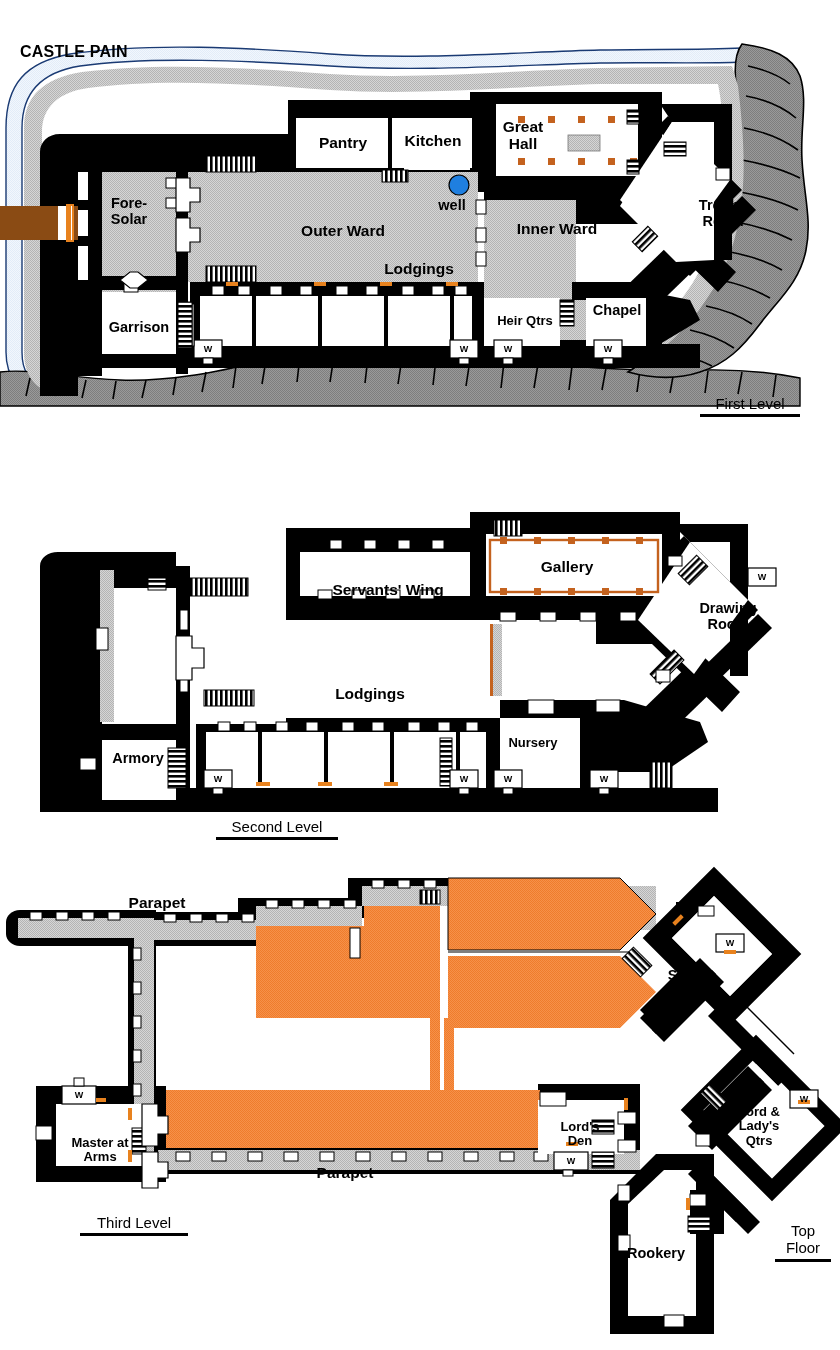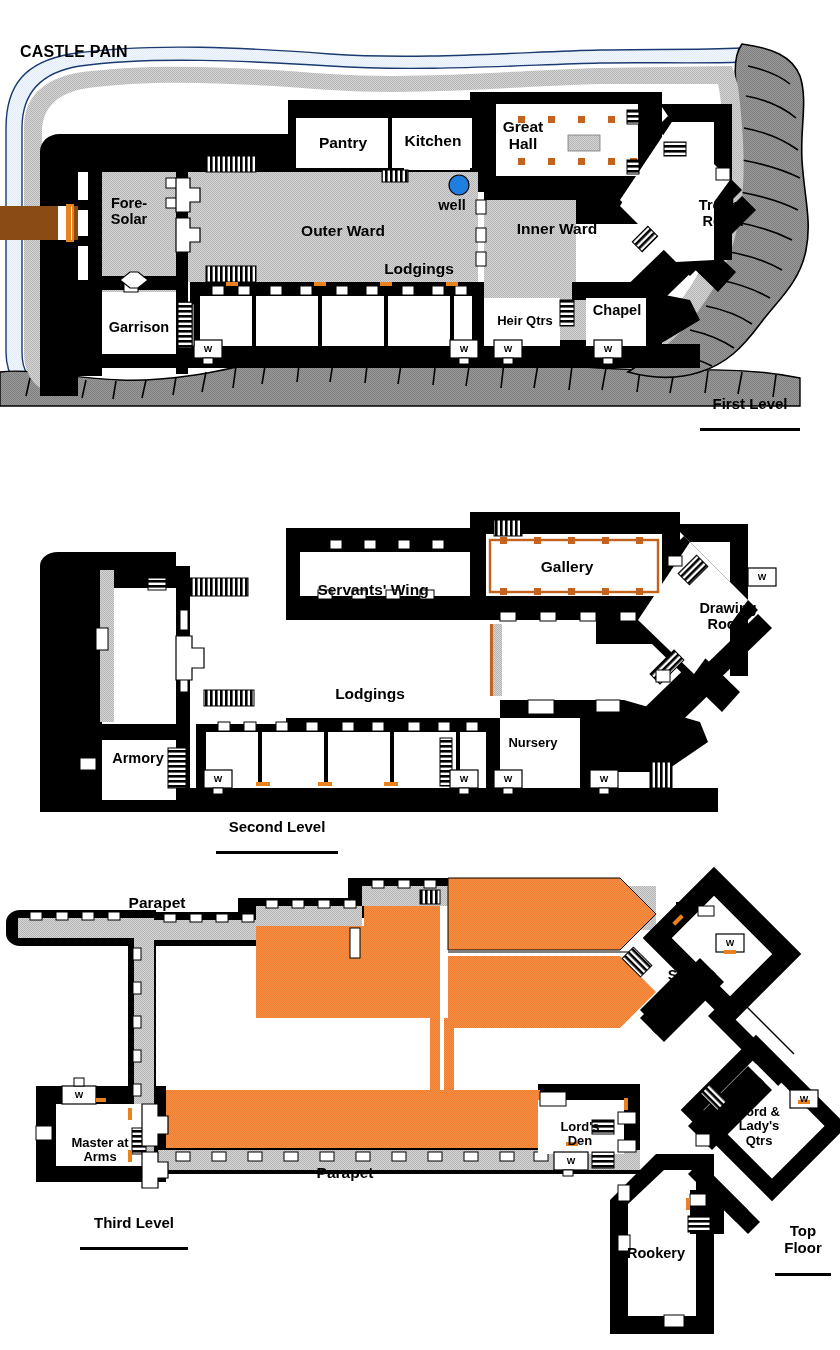--- a/index.html
+++ b/index.html
@@ -3,22 +3,22 @@
 <meta charset="utf-8">
 <style>
   html,body{margin:0;padding:0;background:#ffffff;}
   body{width:840px;height:1350px;position:relative;
        font-family:"Liberation Sans","DejaVu Sans",sans-serif;
        -webkit-font-smoothing:none;}
   #plan{position:absolute;left:0;top:0;width:840px;height:1350px;}
   .lbl{position:absolute;font-weight:bold;color:#000;line-height:1.1;
        text-align:center;pointer-events:none;}
   .title{font-size:16px;font-weight:bold;letter-spacing:.2px;margin-top:19px;}
-  .floorlbl{font-size:15px;font-weight:bold;border-bottom:3px solid #000;
-            padding-bottom:16px;text-align:center;line-height:1.15;}
+  .floorlbl{font-size:15px;font-weight:normal;border-bottom:3px solid #000;
+            padding-bottom:2px;text-align:center;line-height:1.15;}
   .roomlbl{font-size:14.5px;}
   .roomlbl.sm{font-size:13px;}
   .roomlbl.lg{font-size:15.5px;}
   .wlbl{font-size:9px;font-weight:bold;}
 </style>
 </head>
 <body>
 
 <svg id="plan" viewBox="0 0 840 1350" xmlns="http://www.w3.org/2000/svg">
   <defs>
@@ -643,21 +643,21 @@
 <div class="lbl roomlbl" style="left:690px;top:198px;width:66px;">
   <div>Trophy</div>
   <div>Room</div>
 </div>
 <div class="lbl roomlbl sm" style="left:489px;top:314px;width:72px;">Heir Qtrs</div>
 <div class="lbl roomlbl" style="left:588px;top:303px;width:58px;">Chapel</div>
 <div class="lbl floorlbl" style="left:700px;top:395px;width:100px;">First Level</div>
 
 <div class="lbl roomlbl" style="left:104px;top:751px;width:68px;">Armory</div>
 <div class="lbl roomlbl lg" style="left:310px;top:685px;width:120px;">Lodgings</div>
-<div class="lbl roomlbl lg" style="left:302px;top:581px;width:142px;">Servants' Wing</div>
+<div class="lbl roomlbl lg" style="left:317px;top:581px;width:142px;">Servants' Wing</div>
 <div class="lbl roomlbl lg" style="left:520px;top:558px;width:94px;">Gallery</div>
 <div class="lbl roomlbl" style="left:690px;top:601px;width:76px;">
   <div>Drawing</div>
   <div>Room</div>
 </div>
 <div class="lbl roomlbl sm" style="left:500px;top:736px;width:66px;">Nursery</div>
 <div class="lbl floorlbl" style="left:216px;top:818px;width:122px;">Second Level</div>
 
 <div class="lbl roomlbl lg" style="left:120px;top:894px;width:74px;">Parapet</div>
 <div class="lbl roomlbl lg" style="left:308px;top:1164px;width:74px;">Parapet</div>

